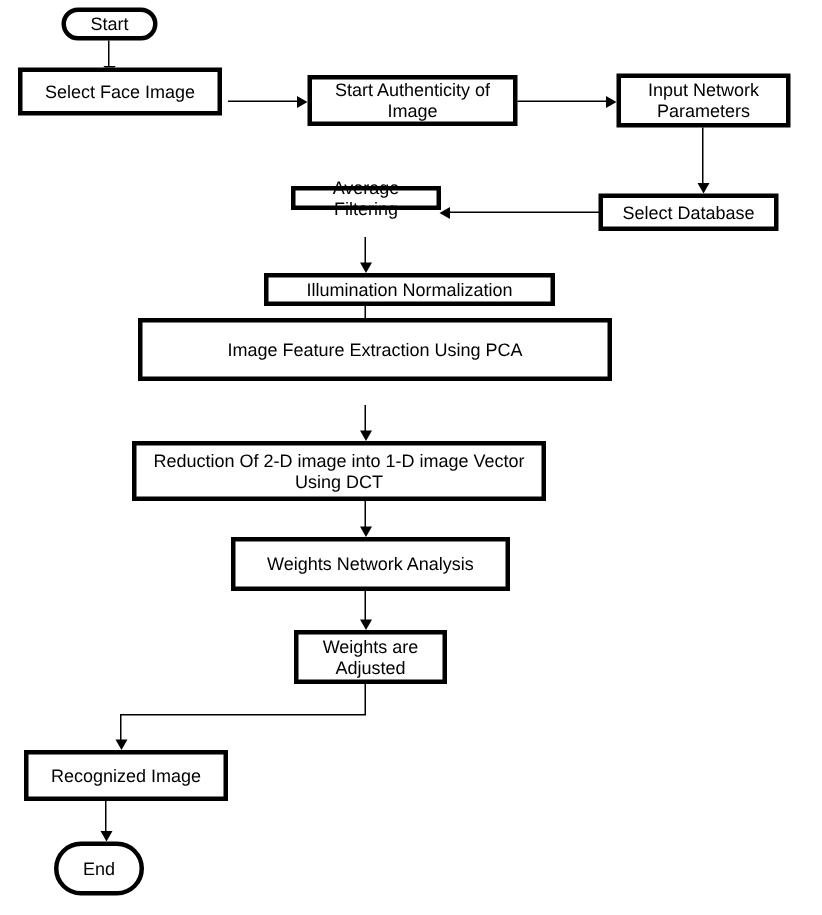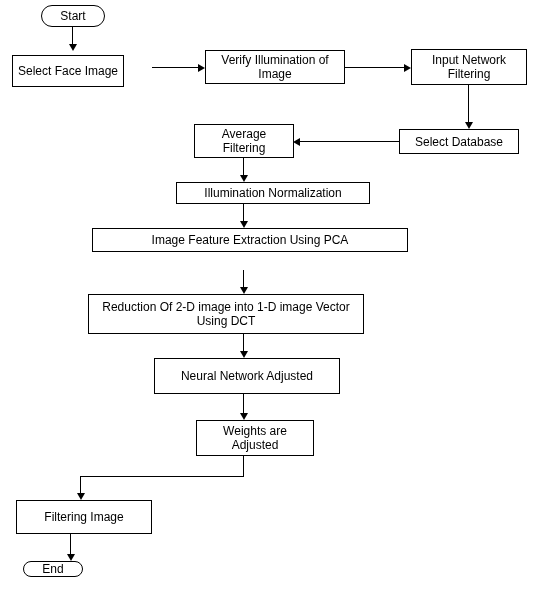--- a/index.html
+++ b/index.html
@@ -1,96 +1,96 @@
 <!DOCTYPE html>
 <html><head>
 <meta charset="utf-8">
 <style>
 *{margin:0;padding:0;box-sizing:border-box}
 body{font-family:Arial,sans-serif;font-size:12px;background:#fff;width:548px;height:610px;position:relative}
-.box{position:absolute;border:1px solid #000000;background:#fff;display:flex;align-items:center;justify-content:center;text-align:center;padding:4px}
+.box{position:absolute;border:3px solid #000000;background:#fff;display:flex;align-items:center;justify-content:center;text-align:center;padding:4px}
 .terminator{border-radius:50px}
 .arrow{position:absolute;background:#000}
 .arrow-head{position:absolute;width:0;height:0}
 .arrow-head.down{border-left:4px solid transparent;border-right:4px solid transparent;border-top:7px solid #000}
 .arrow-head.right{border-top:4px solid transparent;border-bottom:4px solid transparent;border-left:7px solid #000}
 .arrow-head.left{border-top:4px solid transparent;border-bottom:4px solid transparent;border-right:7px solid #000}
 </style>
 </head>
 <body>
 
 <div class="box terminator" style="left:41px;top:5px;width:64px;height:22px">
     <span>Start</span>
   </div>
 <div class="arrow" style="left:72px;top:27px;width:1px;height:18px"></div>
 <div class="arrow-head down" style="left:68.5px;top:44px"></div>
 
-<div class="box" style="left:12px;top:55px;width:112px;height:32px">
+<div class="box" style="left:12px;top:45px;width:136px;height:32px">
     <span>Select Face Image</span>
   </div>
 <div class="arrow" style="left:152px;top:67px;width:47px;height:1px"></div>
 <div class="arrow-head right" style="left:198px;top:63.5px"></div>
 
 <div class="box" style="left:205px;top:50px;width:140px;height:34px">
-    <span>Verify Illumination of Image</span>
+    <span>Start Authenticity of Image</span>
   </div>
 <div class="arrow" style="left:345px;top:67px;width:60px;height:1px"></div>
 <div class="arrow-head right" style="left:404px;top:63.5px"></div>
 
 <div class="box" style="left:411px;top:49px;width:116px;height:36px">
-    <span>Input Network Filtering</span>
+    <span>Input Network Parameters</span>
   </div>
 <div class="arrow" style="left:468px;top:85px;width:1px;height:38px"></div>
 <div class="arrow-head down" style="left:464.5px;top:122px"></div>
 
 <div class="box" style="left:399px;top:129px;width:120px;height:25px">
     <span>Select Database</span>
   </div>
 <div class="arrow" style="left:299px;top:141px;width:101px;height:1px"></div>
 <div class="arrow-head left" style="left:293px;top:137.5px"></div>
 
-<div class="box" style="left:194px;top:124px;width:100px;height:34px">
+<div class="box" style="left:194px;top:124px;width:100px;height:16px">
     <span>Average Filtering</span>
   </div>
 <div class="arrow" style="left:243px;top:158px;width:1px;height:18px"></div>
 <div class="arrow-head down" style="left:239.5px;top:175px"></div>
 
 <div class="box" style="left:176px;top:182px;width:194px;height:22px">
     <span>Illumination Normalization</span>
   </div>
 <div class="arrow" style="left:243px;top:204px;width:1px;height:18px"></div>
 <div class="arrow-head down" style="left:239.5px;top:221px"></div>
 
-<div class="box" style="left:92px;top:228px;width:316px;height:24px">
+<div class="box" style="left:92px;top:212px;width:316px;height:42px">
     <span>Image Feature Extraction Using PCA</span>
   </div>
 <div class="arrow" style="left:243px;top:270px;width:1px;height:18px"></div>
 <div class="arrow-head down" style="left:239.5px;top:287px"></div>
 
 <div class="box" style="left:88px;top:294px;width:276px;height:40px">
     <span>Reduction Of 2-D image into 1-D image Vector Using DCT</span>
   </div>
 <div class="arrow" style="left:243px;top:334px;width:1px;height:18px"></div>
 <div class="arrow-head down" style="left:239.5px;top:351px"></div>
 
 <div class="box" style="left:154px;top:358px;width:186px;height:36px">
-    <span>Neural Network Adjusted</span>
+    <span>Weights Network Analysis</span>
   </div>
 <div class="arrow" style="left:243px;top:394px;width:1px;height:20px"></div>
 <div class="arrow-head down" style="left:239.5px;top:413px"></div>
 
-<div class="box" style="left:196px;top:420px;width:118px;height:36px">
+<div class="box" style="left:196px;top:420px;width:102px;height:36px">
     <span>Weights are Adjusted</span>
   </div>
 <div class="arrow" style="left:243px;top:456px;width:1px;height:20px"></div>
 <div class="arrow" style="left:80px;top:476px;width:164px;height:1px"></div>
 <div class="arrow" style="left:80px;top:476px;width:1px;height:18px"></div>
 <div class="arrow-head down" style="left:76.5px;top:493px"></div>
 
 <div class="box" style="left:16px;top:500px;width:136px;height:34px">
-    <span>Filtering Image</span>
+    <span>Recognized Image</span>
   </div>
 <div class="arrow" style="left:70px;top:534px;width:1px;height:21px"></div>
 <div class="arrow-head down" style="left:66.5px;top:554px"></div>
 
-<div class="box terminator" style="left:23px;top:561px;width:60px;height:16px">
+<div class="box terminator" style="left:36px;top:561px;width:60px;height:36px">
     <span>End</span>
   </div>
 
 </body></html>

